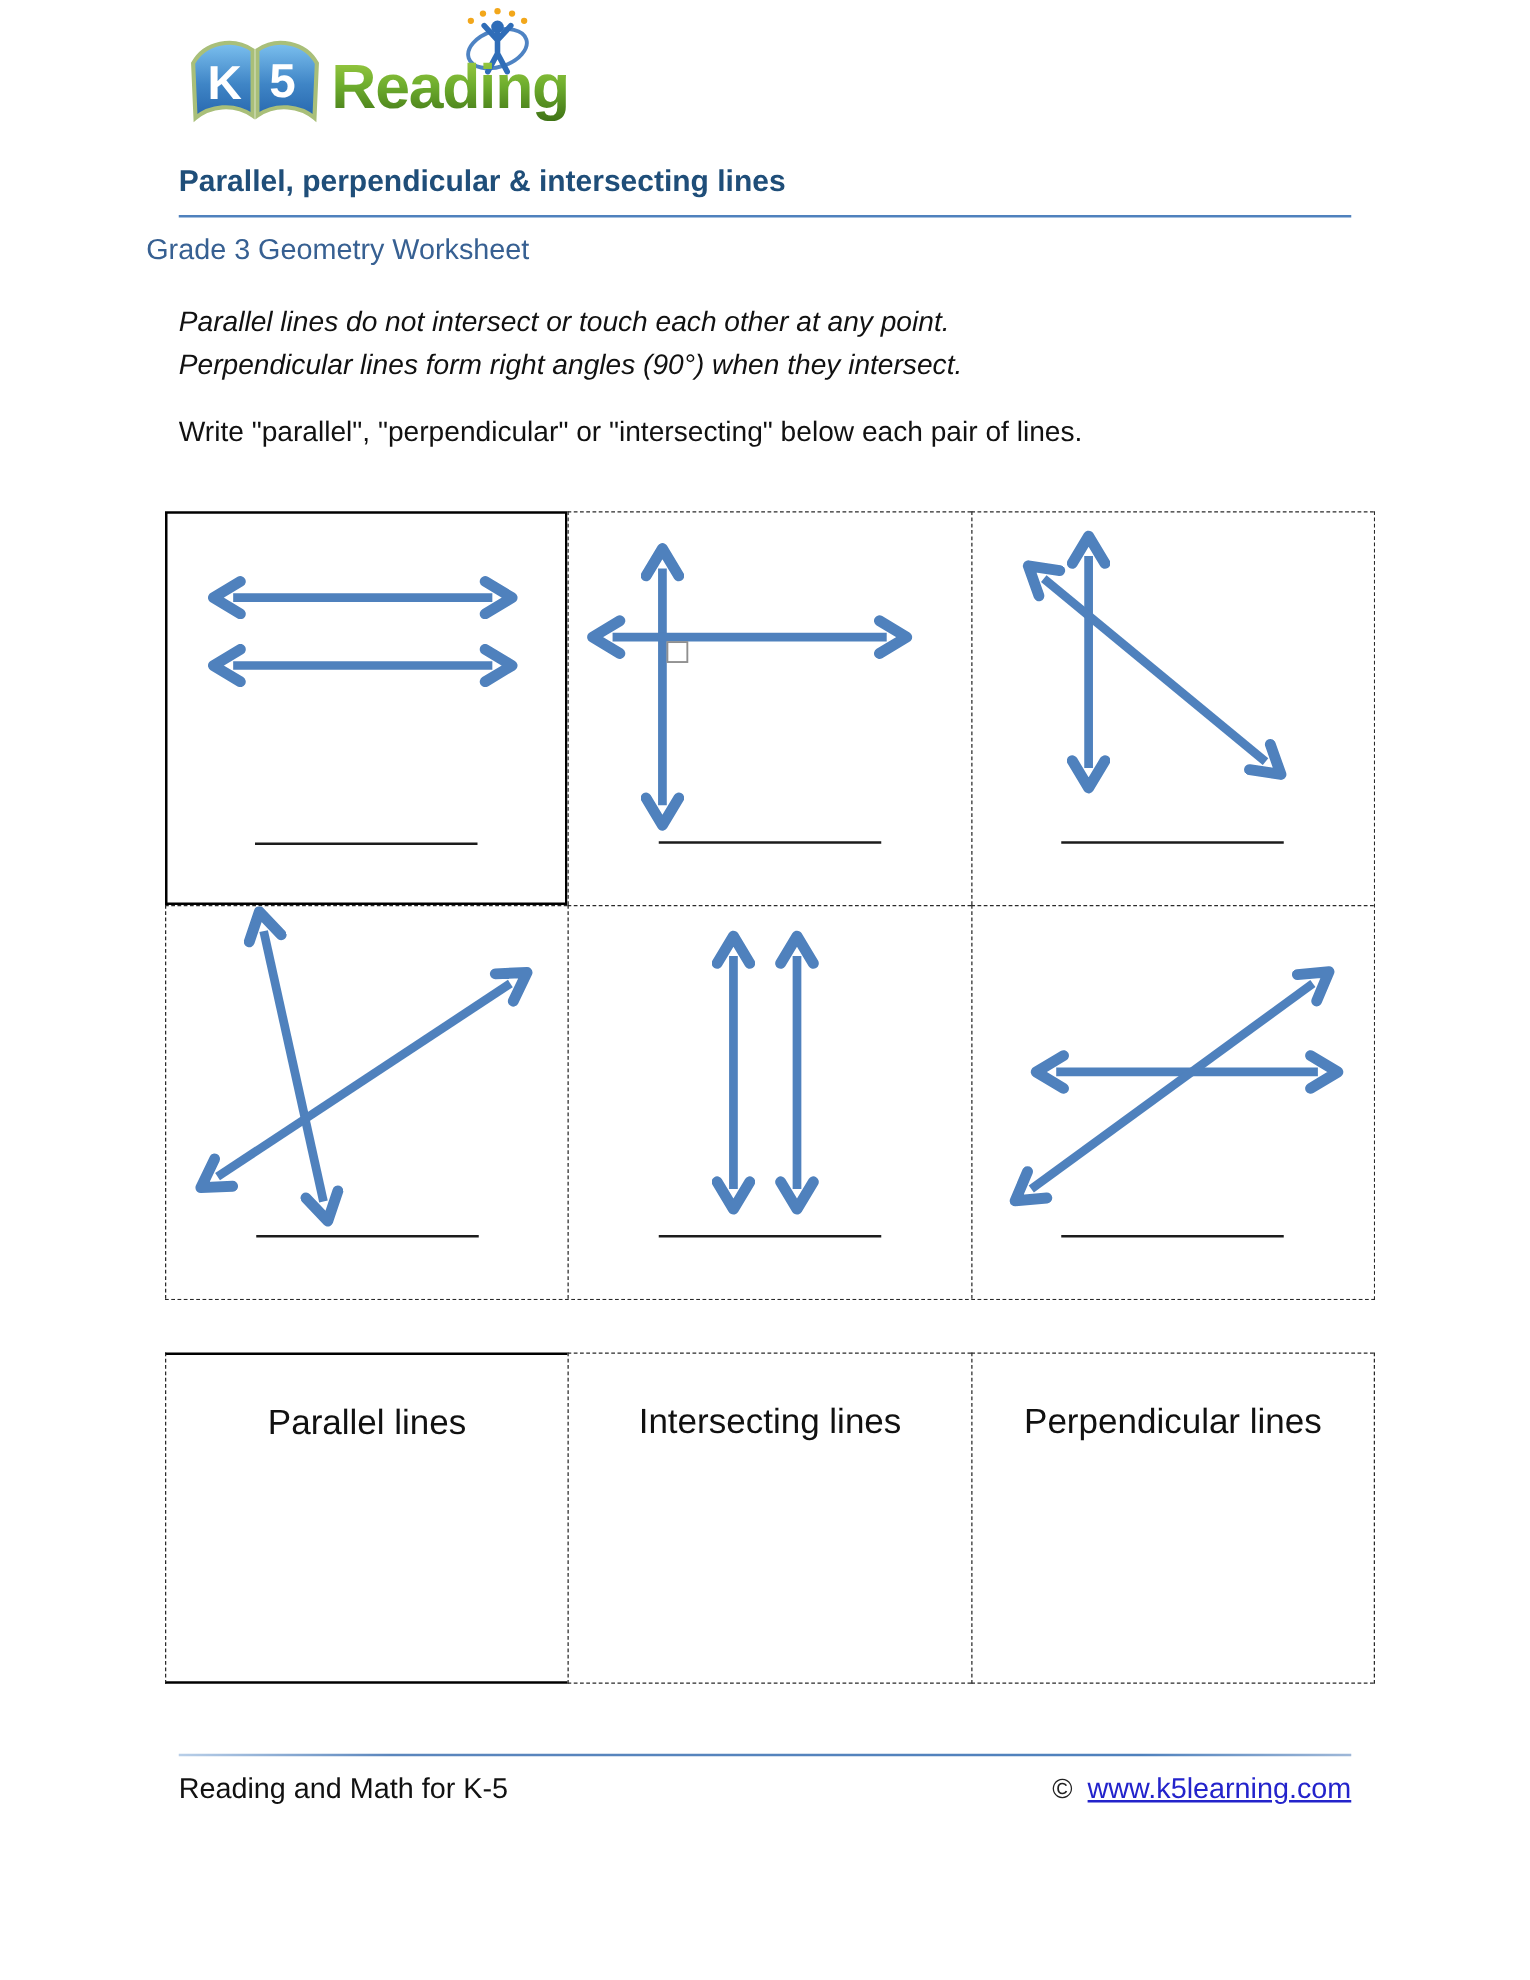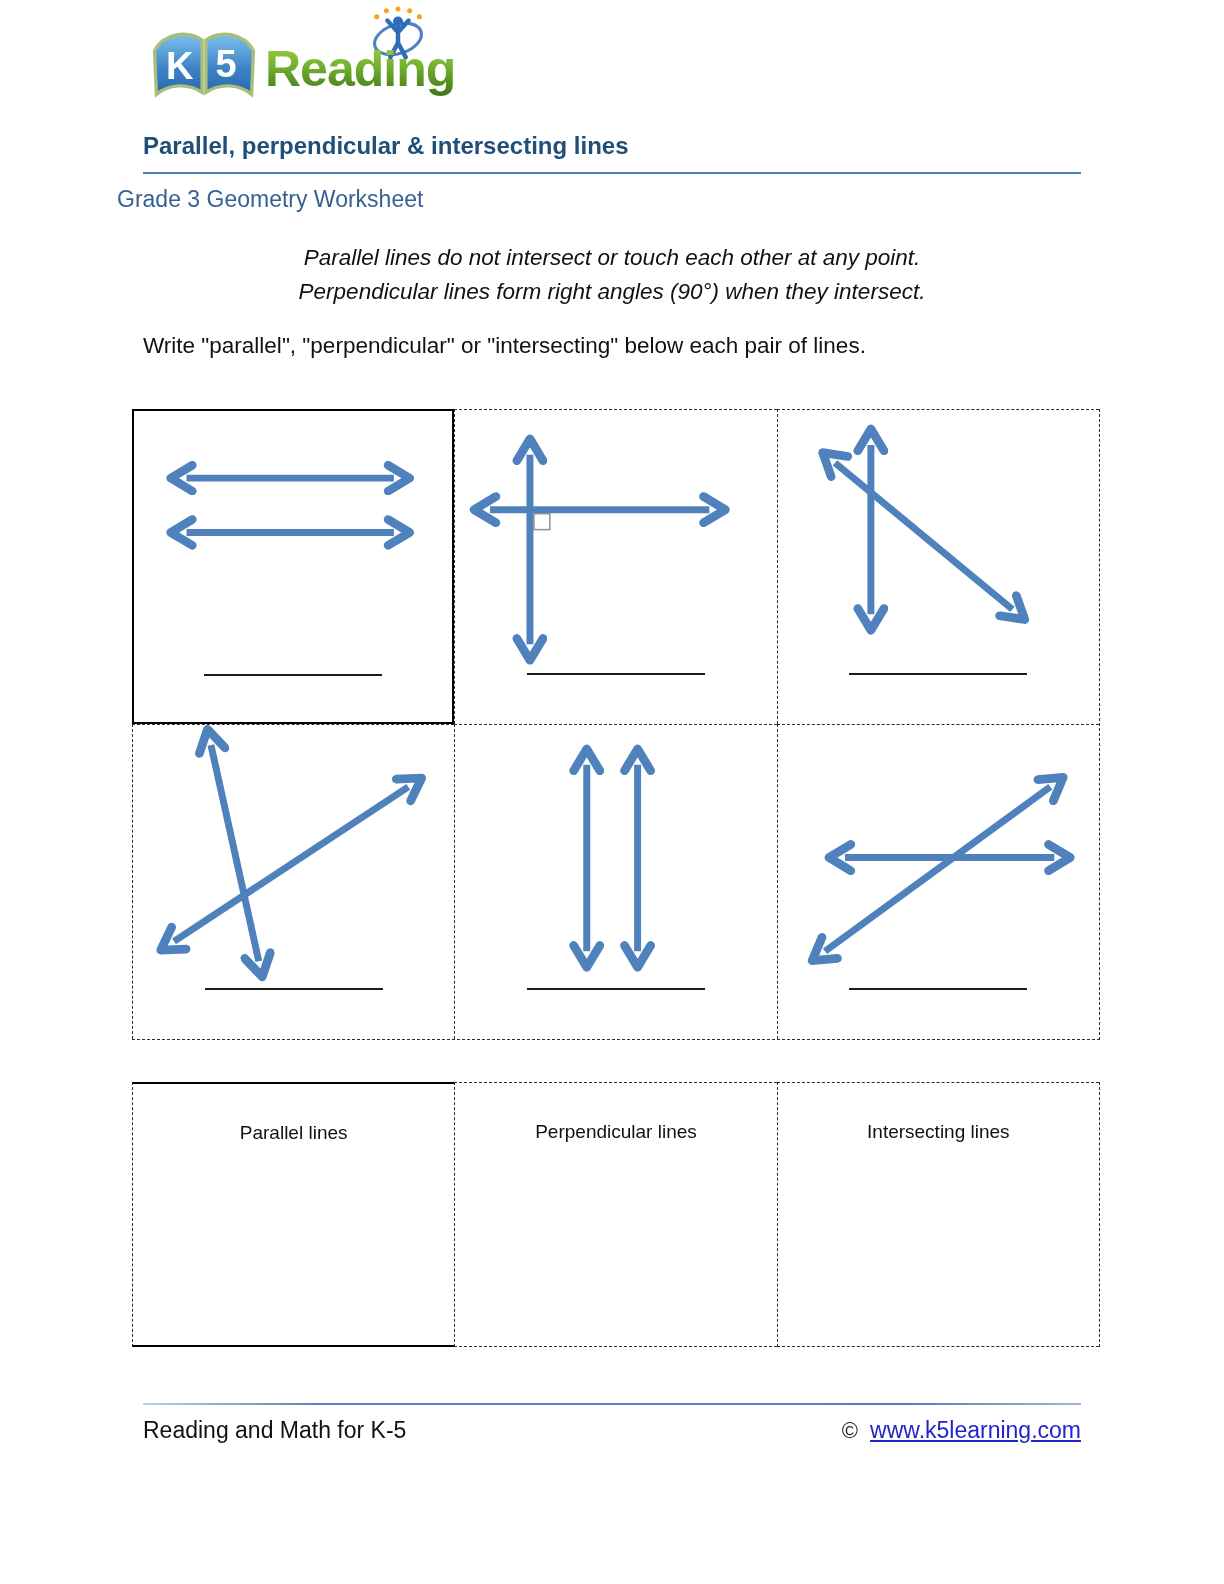--- a/index.html
+++ b/index.html
@@ -32,21 +32,21 @@
   .swoosh { fill:none; stroke:var(--logo-blue,#2f6db8); stroke-width:3.2; opacity:.85; }
   .person-body { fill:none; stroke:var(--logo-blue,#2f6db8); stroke-width:4.6; stroke-linecap:round; }
   .person-head { fill:var(--logo-blue,#2f6db8); }
   .dot { fill:var(--logo-orange,#f2a71b); }
 
   
   .title { margin:28px 143px 0; font-size:24px; font-weight:bold; color:var(--title,#1f4e79); }
   .title-rule { margin:12px 143px 0; height:2px; background:var(--rule,#4f81bd); }
   .subtitle { margin:12px 117px 0; font-size:23px; color:var(--subtitle,#376092); }
 
-  .defs { margin:28px 143px 0; font-size:22.5px; font-style:italic; line-height:34px; color:#111;text-align:center; }
+  .defs { margin:28px 143px 0; font-size:22.5px; font-style:italic; line-height:34px; color:#111; }
   .defs p { margin:0; }
   .instruction { margin:24px 143px 0; font-size:22.5px; color:#111; }
   .instruction b { font-weight:normal;text-align:center; }
 
   
   .grid {
     margin:50px 0 0 132px; width:968px;
     display:grid; grid-template-columns:repeat(3,1fr); grid-template-rows:315px 315px;
     border-right:1.8px dashed #2a2a2a; border-bottom:1.8px dashed #2a2a2a;
     box-sizing:border-box;
@@ -69,21 +69,21 @@
   
   .draw-heading { margin:48px 143px 0; font-size:22.5px; color:#111; }
   .draw-table {
     margin:42px 0 0 132px; width:968px; height:265px;
     display:grid; grid-template-columns:repeat(3,1fr);
     border-right:1.8px dashed #2a2a2a;
     box-sizing:border-box;
   }
   .draw-cell {
     box-sizing:border-box; text-align:center; padding-top:38px;
-    font-size:19px; color:#111;
+    font-size:28px; color:#111;
     border-top:1.8px dashed #2a2a2a; border-left:1.8px dashed #2a2a2a; border-bottom:1.8px dashed #2a2a2a;
   }
   .draw-cell.first { border-top:2.5px solid #000; border-bottom:2.5px solid #000; }
 
   
   .footer-rule {
     margin:56px 143px 0; height:2px;
     background:linear-gradient(90deg,#b9cfe8 0%,#5b86bd 18%,#4f81bd 82%,#9fb8d8 100%);
   }
   .footer { margin:12px 143px 0; display:flex; justify-content:space-between; align-items:center; font-size:23px; }
@@ -194,24 +194,24 @@
     </div>
 
   </div>
 
 
   <div class="draw-table">
     <div class="draw-cell first">
       <span>Parallel lines</span>
     </div>
     <div class="draw-cell">
+      <span>Intersecting lines</span>
+    </div>
+    <div class="draw-cell">
       <span>Perpendicular lines</span>
-    </div>
-    <div class="draw-cell">
-      <span>Intersecting lines</span>
     </div>
   </div>
 
   <div class="footer-rule"></div>
   <div class="footer">
     <span class="footer-left">Reading and Math for K-5</span>
     <span class="footer-right">
       <span class="copyright">©</span>
       <a class="footer-link">www.k5learning.com</a>
     </span>

